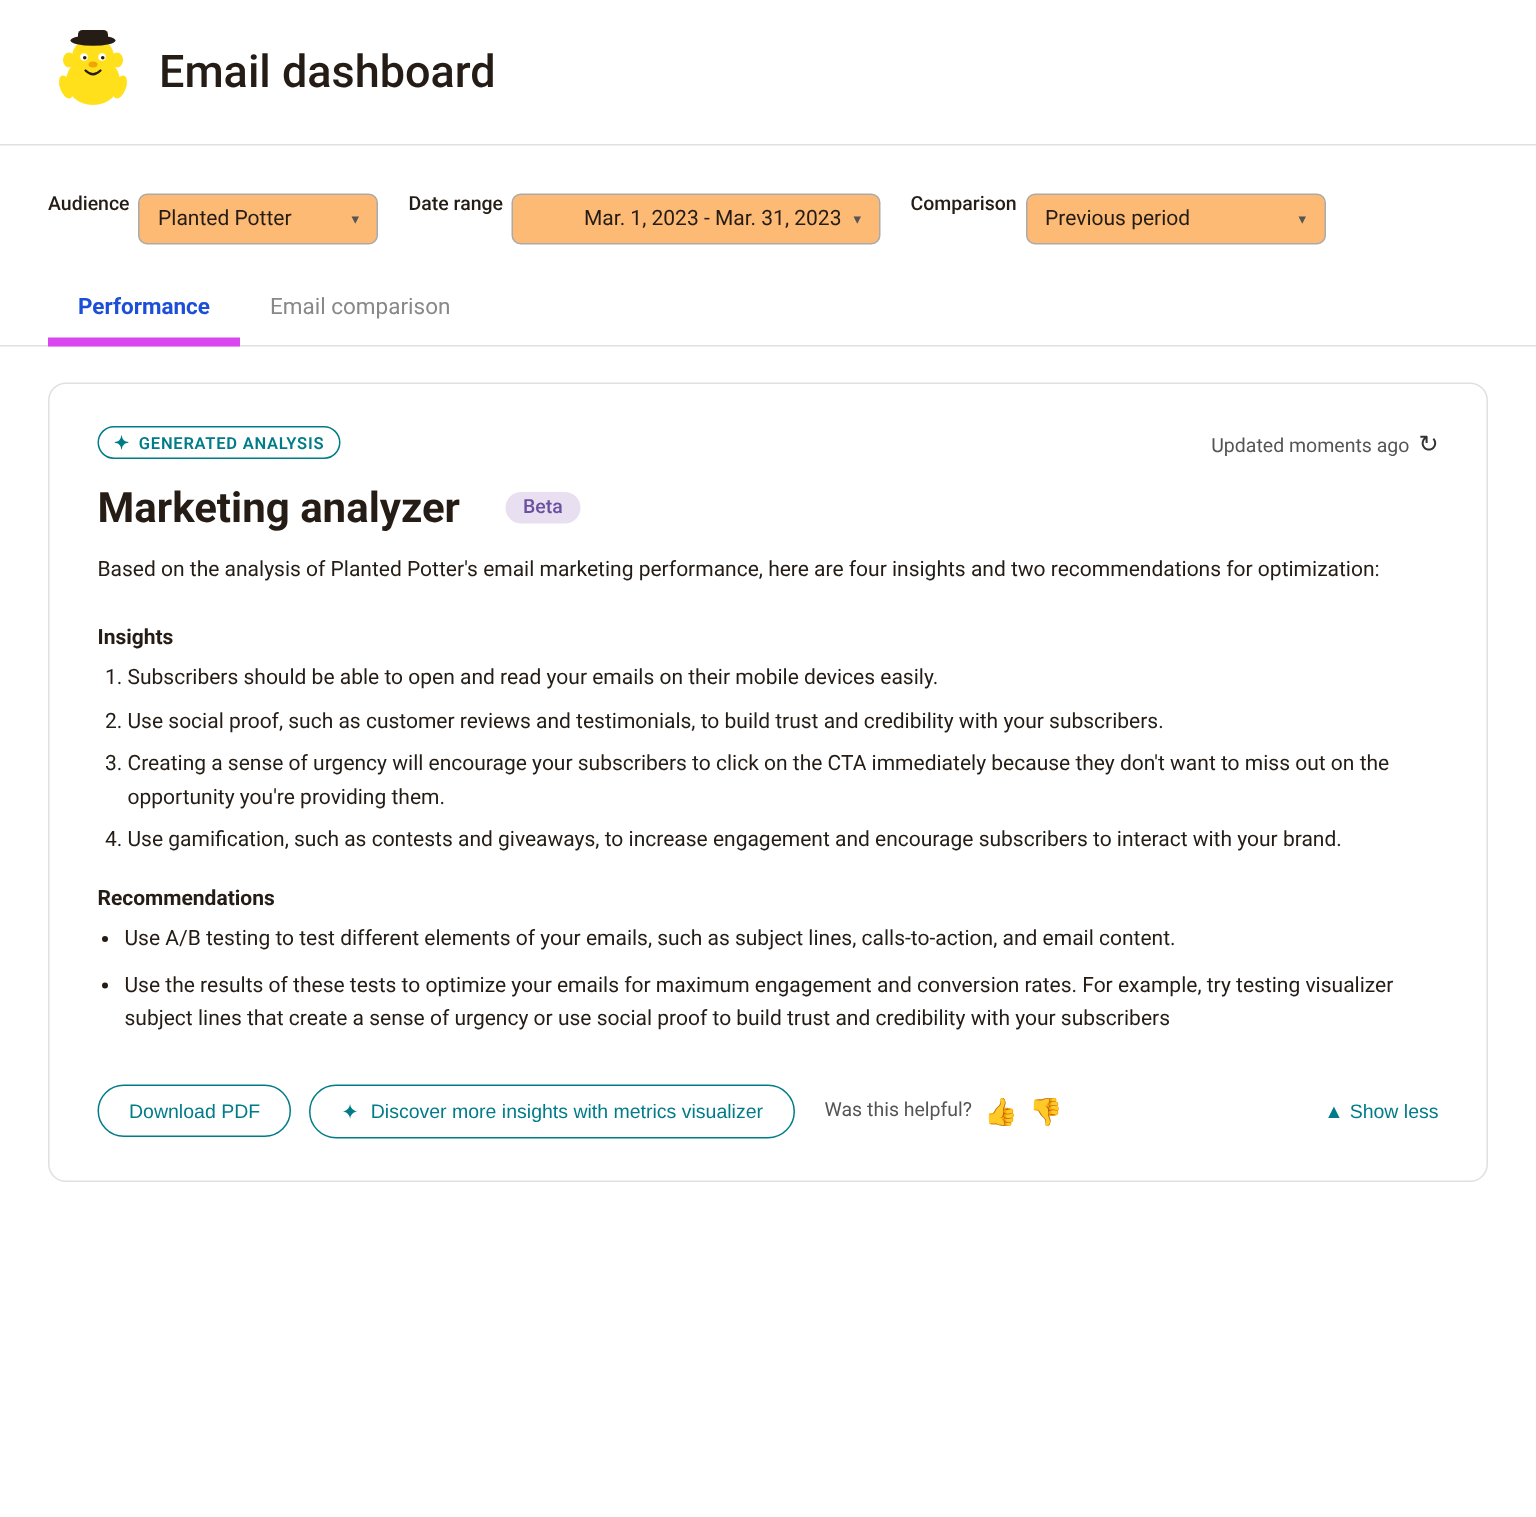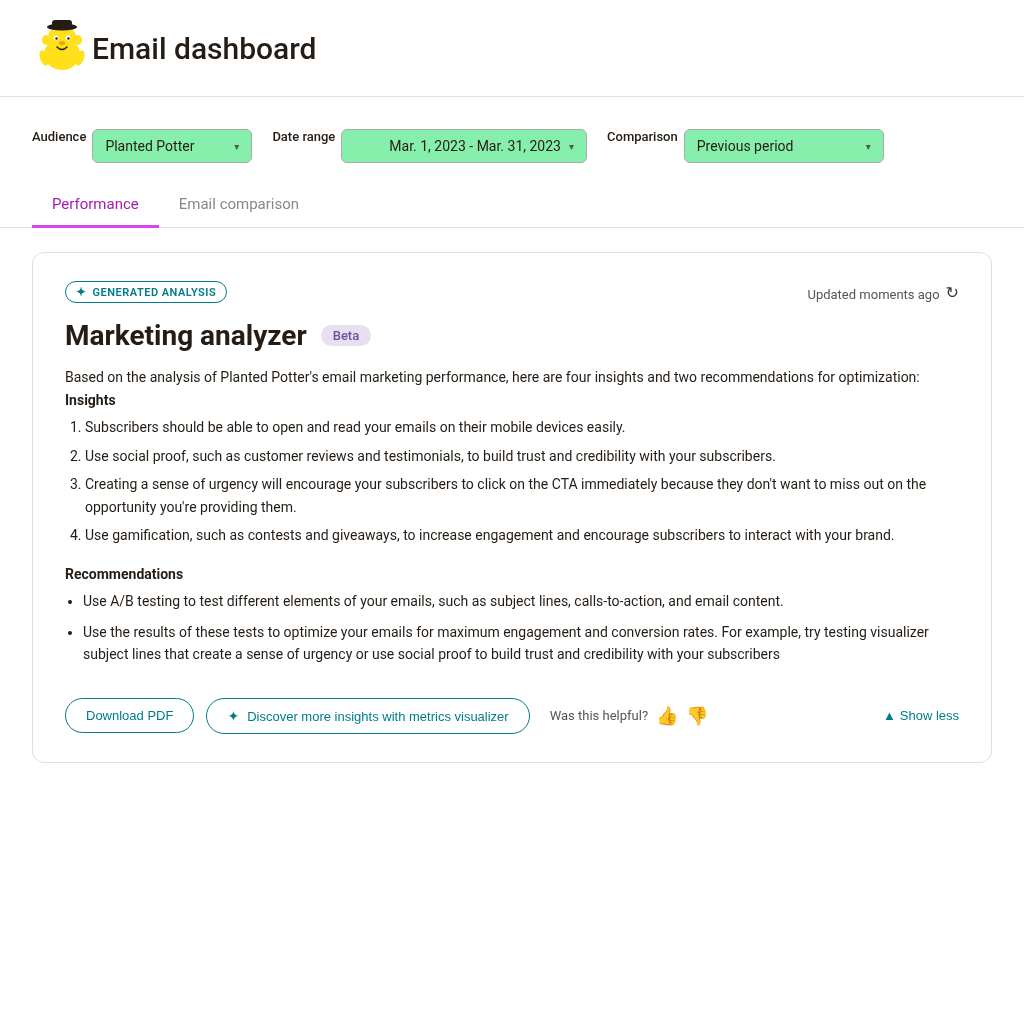--- a/index.html
+++ b/index.html
@@ -13,20 +13,21 @@
     
     .header {
       display: flex;
       align-items: center;
       padding: 18px 32px;
       border-bottom: 1px solid #e0e0e0;
     }
     .logo-container {
       display: flex;
       align-items: center;
+      gap: 14px;
     }
     .logo-svg {
       width: 60px;
       height: 60px;
     }
     .header-title {
       font-size: 30px;
       font-weight: 500;
       color: #241c15;
     }
@@ -48,21 +49,21 @@
       font-weight: 500;
       color: #241c15;
     }
     .filter-select {
       display: flex;
       align-items: center;
       justify-content: space-between;
       border: 1.5px solid #aaa;
       border-radius: 6px;
       padding: 8px 12px;
-      background: #86efac;
+      background: #fdba74;
       cursor: pointer;
       gap: 8px;
       min-width: 160px;
     }
     .filter-select.wide { min-width: 220px; padding-left: 47px; }
     .filter-select.medium { min-width: 200px; }
     .filter-input {
       border: 1.5px solid #aaa;
       border-radius: 6px;
       padding: 8px 12px;
@@ -86,23 +87,23 @@
     }
     .tab {
       padding: 12px 20px;
       font-size: 15px;
       cursor: pointer;
       color: #888;
       border-bottom: 3px solid transparent;
       margin-bottom: -1px;
     }
     .tab.active {
-      color: #a21caf;
-      border-bottom: 3px solid #d946ef;
-      font-weight: 400;
+      color: #1d4ed8;
+      border-bottom: 6px solid #d946ef;
+      font-weight: 700;
     }
 
     
     .main-content {
       padding: 24px 32px;
     }
 
     
     .analysis-card {
       border: 1.5px solid #e0e0e0;
@@ -139,41 +140,41 @@
       gap: 6px;
     }
     .refresh-icon {
       cursor: pointer;
       font-size: 16px;
       color: #333;
     }
     .card-title-row {
       display: flex;
       align-items: center;
-      gap: 14px;
+      gap: 30px;
       margin-bottom: 14px;
     }
     .card-title {
       font-size: 28px;
       font-weight: 700;
       color: #241c15;
     }
     .beta-badge {
       background: #e8e0f0;
       color: #6b4fa0;
       border-radius: 12px;
       padding: 3px 12px;
       font-size: 13px;
       font-weight: 500;
     }
     .card-description {
       font-size: 14px;
       color: #241c15;
       line-height: 1.6;
-      margin-bottom: 4px;
+      margin-bottom: 26px;
     }
     .section-heading {
       font-size: 14px;
       font-weight: 700;
       color: #241c15;
       margin-bottom: 8px;
     }
     .insights-list {
       list-style: decimal;
       padding-left: 20px;
@@ -210,21 +211,21 @@
     .btn-outline {
       border: 1.5px solid #007c89;
       border-radius: 50px;
       padding: 9px 20px;
       background: #fff;
       color: #007c89;
       font-size: 13px;
       font-weight: 500;
       cursor: pointer;
       display: inline-flex;
-      align-items: flex-end;
+      align-items: flex-start;
       gap: 8px;
     }
     .helpful-section {
       display: flex;
       align-items: center;
       gap: 8px;
       margin-left: 8px;
     }
     .helpful-text {
       font-size: 13px;

